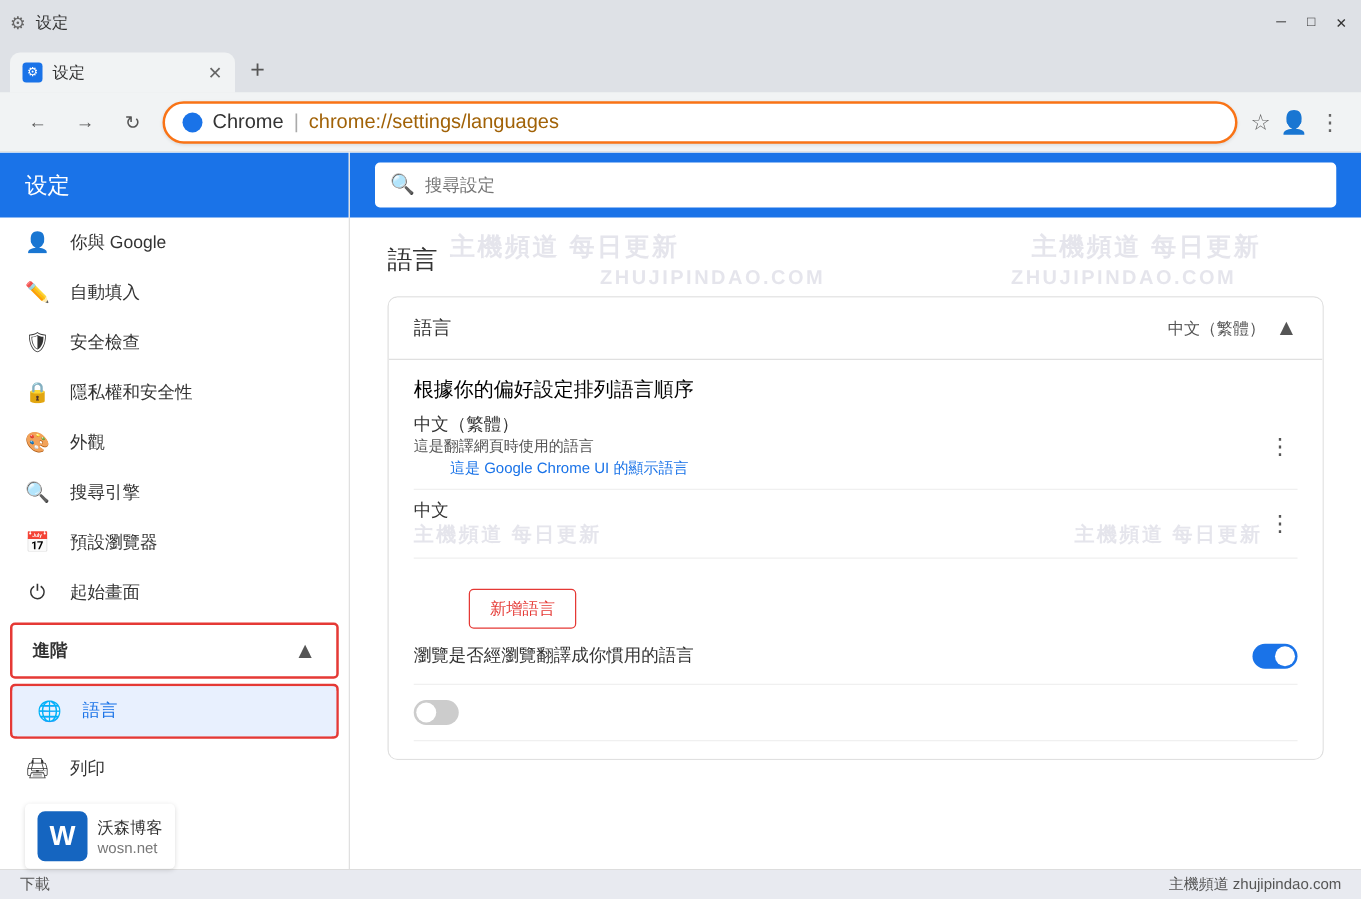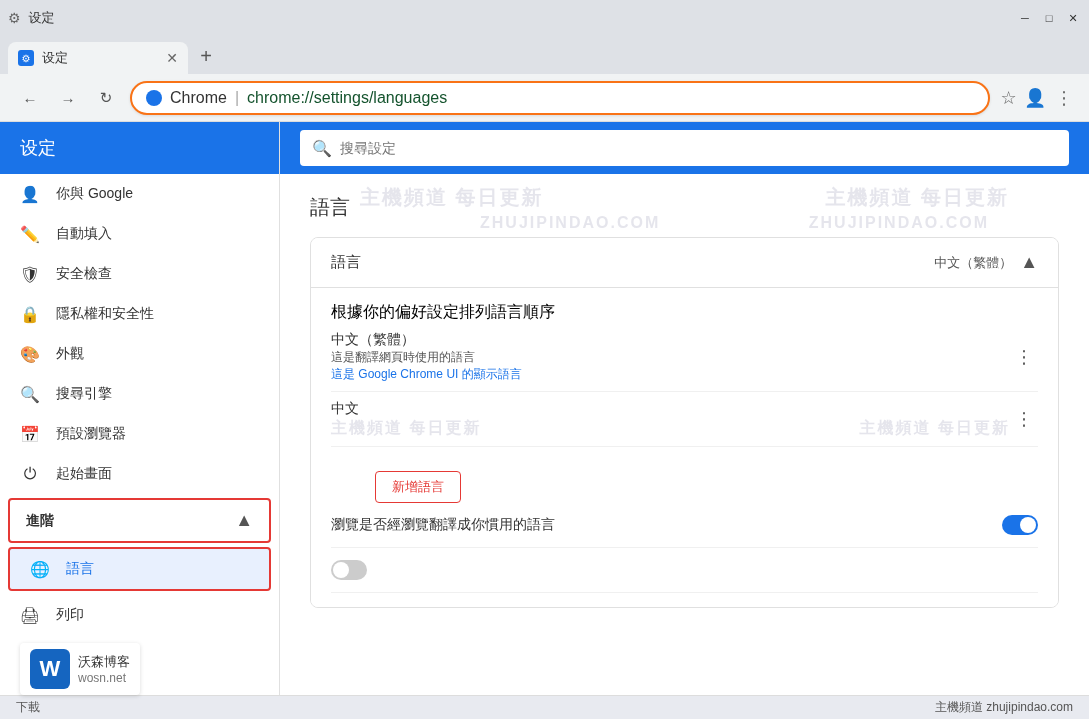--- a/index.html
+++ b/index.html
@@ -84,21 +84,21 @@
       gap: 8px;
       border: 2px solid #f97316;
       box-shadow: 0 1px 3px rgba(0,0,0,0.1);
     }
     .url-dot {
       width: 16px; height: 16px;
       background: #1a73e8;
       border-radius: 50%;
     }
     .url-chrome { color: #333; font-weight: 500; }
-    .url-path { color: #14532d; }
+    .url-path { color: #a16207; }
     .addr-right {
       display: flex; gap: 8px; align-items: center;
     }
     .addr-icon { font-size: 18px; color: #666; cursor: pointer; }
 
     
     .browser-body {
       display: flex;
       height: calc(719px - 36px - 38px - 48px);
       background: white;
@@ -223,21 +223,21 @@
       display: flex;
       align-items: center;
       justify-content: space-between;
       padding: 8px 0;
       border-bottom: 1px solid #f0f0f0;
     }
     .lang-row:last-child { border-bottom: none; }
     .lang-info { flex: 1; }
     .lang-name { font-size: 14px; color: #333; font-weight: 500; }
     .lang-desc { font-size: 12px; color: #555; }
-    .lang-ui-text { font-size: 12px; color: #1a73e8; }
+    .lang-ui-text { font-size: 12px; color: #1a73e8; margin-left: 29px; }
     .more-icon {
       width: 28px; height: 28px;
       display: flex; align-items: center; justify-content: center;
       cursor: pointer; color: #555; font-size: 18px;
     }
     .add-lang-btn {
       border: 1px solid #e53935;
       color: #e53935;
       background: white;
       border-radius: 4px;

